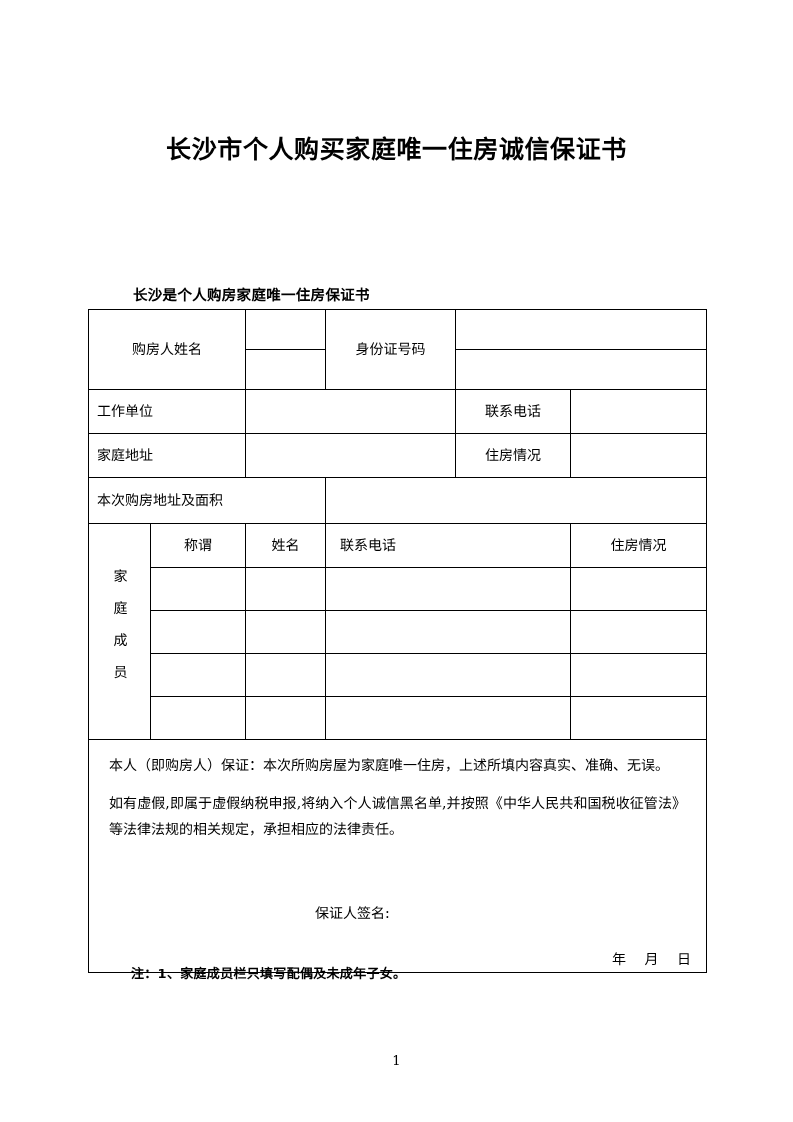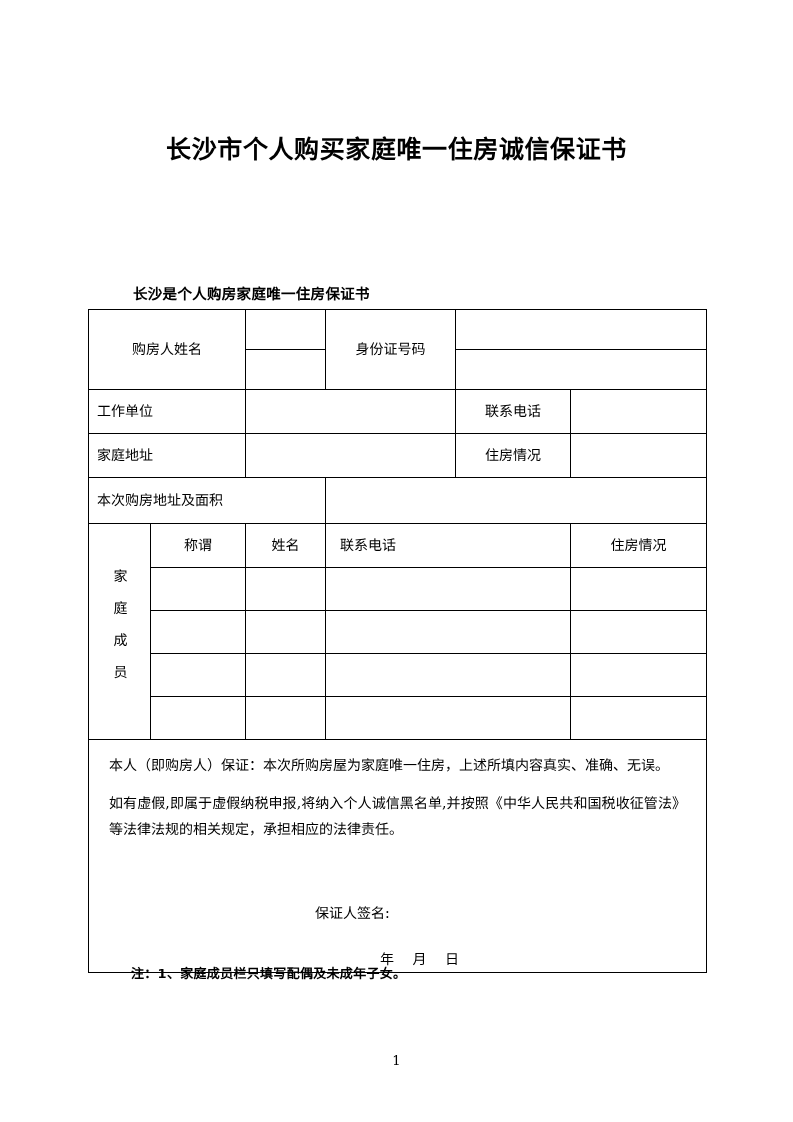--- a/index.html
+++ b/index.html
@@ -35,21 +35,21 @@
     letter-spacing: 0.6px;
     line-height: 32px;
     white-space: nowrap;
   }
 
   
   .doc-subtitle {
     position: absolute;
     top: 285px;
     left: 133px;
-    font-family: Liberation Mono, monospace;
+    font-family: Liberation Sans, sans-serif;
     font-weight: bold;
     font-size: 14.5px;
     line-height: 20px;
     letter-spacing: 0.3px;
     white-space: nowrap;
   }
 
   
   .form-table {
     position: absolute;
@@ -119,20 +119,21 @@
     margin: 0;
     padding-left: 218px;
   }
   .sign-line.first { margin-top: 58px; }
   .date-line {
     font-size: 14px;
     line-height: 26px;
     margin: 0;
     padding-left: 283px;
     letter-spacing: 7px;
+    text-align: right;
   }
   .date-line.spaced { margin-top: 20px; }
 
   
   .footnote {
     position: absolute;
     top: 963px;
     left: 131px;
     font-family: "DejaVu Sans", "Liberation Sans", sans-serif;
     font-weight: bold;

